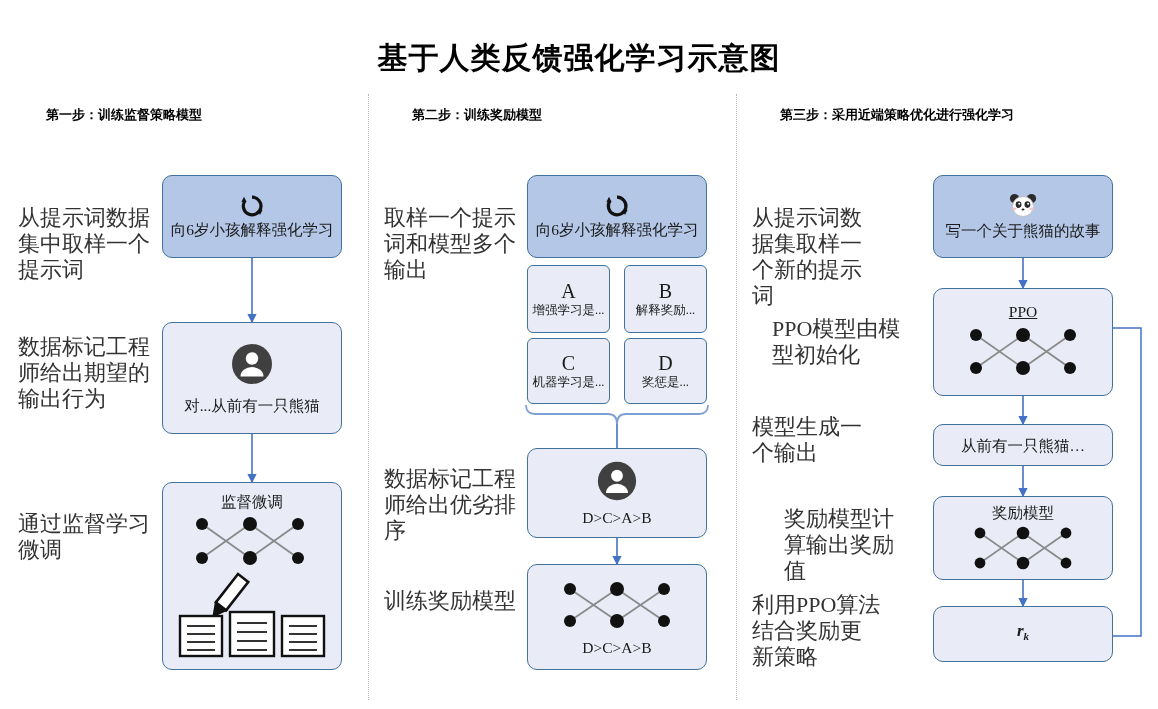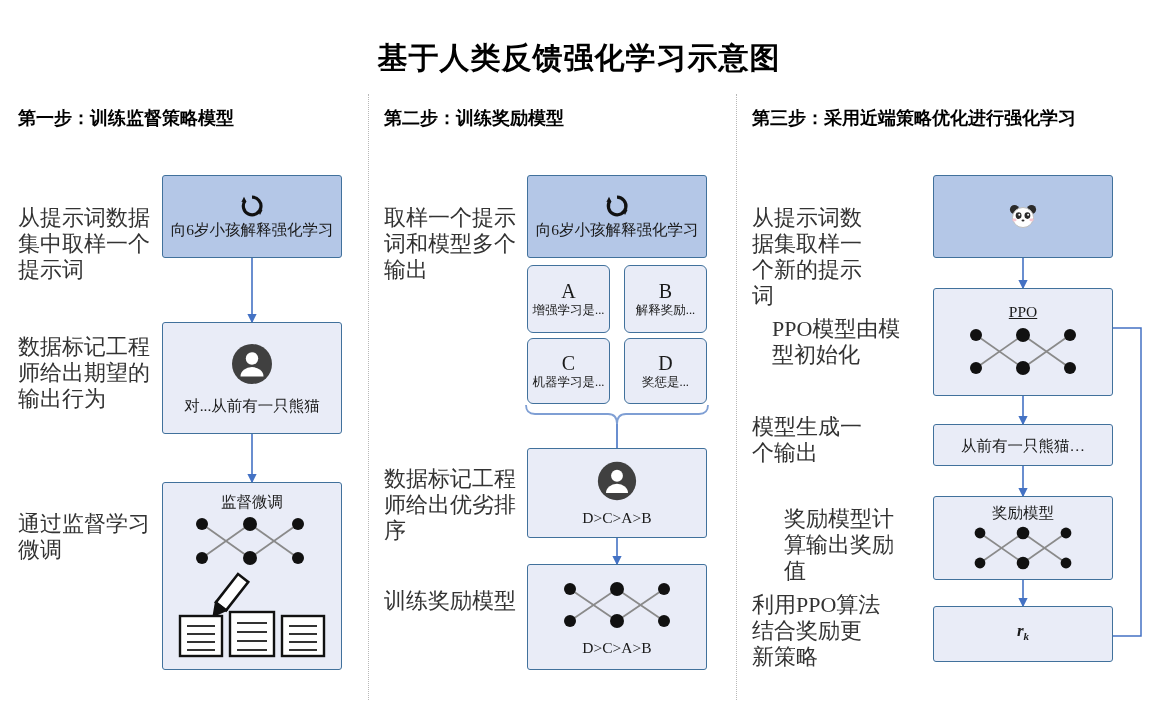--- a/index.html
+++ b/index.html
@@ -21,33 +21,34 @@
     color:#000;
     margin-top:28px;
   }
   .col-divider{
     position:absolute;top:94px;width:0;height:606px;
     border-left:1px dotted #b8b8b8;
   }
   .step-head{
     position:absolute;
     font-family:"Liberation Sans","DejaVu Sans",sans-serif;
-    font-weight:bold;font-size:18px;color:#000;
+    font-weight:bold;font-size:13px;color:#000;
     white-space:nowrap;
+    margin-left:28px;
   }
   .desc{
     position:absolute;
     font-size:22px;line-height:26px;color:#333;
     font-family:"Liberation Serif","DejaVu Serif",serif;
   }
   .box{
     position:absolute;
     box-sizing:border-box;
     border:1.4px solid #41719c;
-    border-radius:3px;
+    border-radius:10px;
     background:#e9ecf7;
     display:flex;flex-direction:column;
     align-items:center;justify-content:center;
     font-size:15px;line-height:21px;
     text-align:center;
     color:#1a1a1a;
   }
   .box.blue{background:#b4c7e7;}
   .box.small{border-radius:6px;font-size:13px;}
   .boxtext{padding:0 6px;}
@@ -247,20 +248,21 @@
       <ellipse cx="15" cy="14.5" rx="10.5" ry="10" fill="#fff" stroke="#bfbfbf" stroke-width="1"></ellipse>
       <ellipse cx="10.6" cy="12.6" rx="2.9" ry="3.3" fill="#2b2b2b"></ellipse>
       <ellipse cx="19.4" cy="12.6" rx="2.9" ry="3.3" fill="#2b2b2b"></ellipse>
       <circle cx="11.3" cy="11.8" r="1" fill="#fff"></circle>
       <circle cx="20.1" cy="11.8" r="1" fill="#fff"></circle>
       <ellipse cx="15" cy="17.4" rx="1.5" ry="1" fill="#2b2b2b"></ellipse>
       <ellipse cx="6.5" cy="17" rx="2.1" ry="1.4" fill="#f6c6cf"></ellipse>
       <ellipse cx="23.5" cy="17" rx="2.1" ry="1.4" fill="#f6c6cf"></ellipse>
     </svg>
   </span>
+  <span class="boxtext ttl">写一个关于熊猫的故事</span>
 </div>
 
 <div class="box" style="left:933px;top:288px;width:180px;height:108px;text-decoration:underline;">
   <span class="boxtext ttl">PPO</span>
   <span class="icon-wrap">
     <svg width="150" height="62" viewBox="0 0 150 62">
       <g stroke="#8a8a8a" stroke-width="1.8" fill="none">
         <line x1="28" y1="13" x2="75" y2="46"></line>
           <line x1="75" y1="13" x2="28" y2="46"></line>
         <line x1="75" y1="13" x2="122" y2="46"></line>

